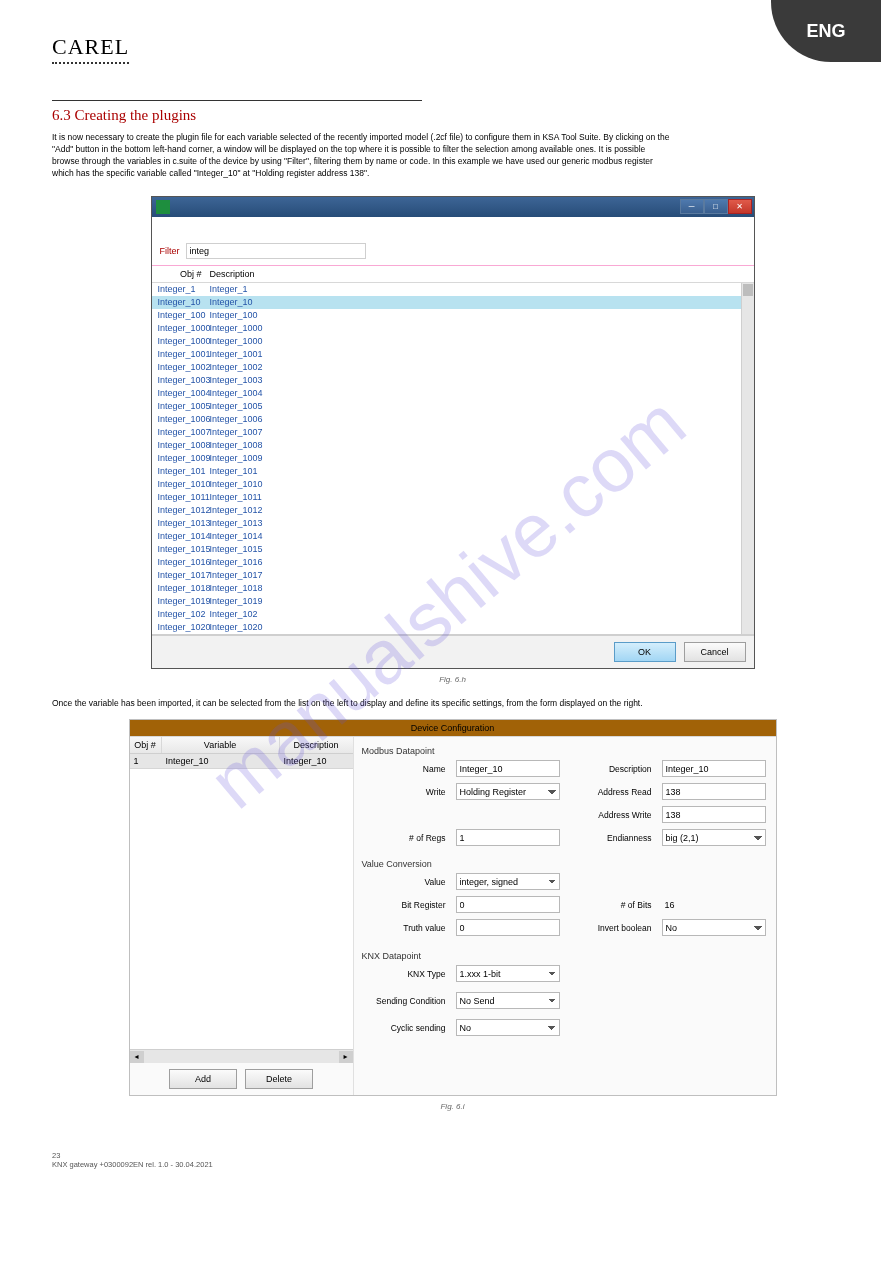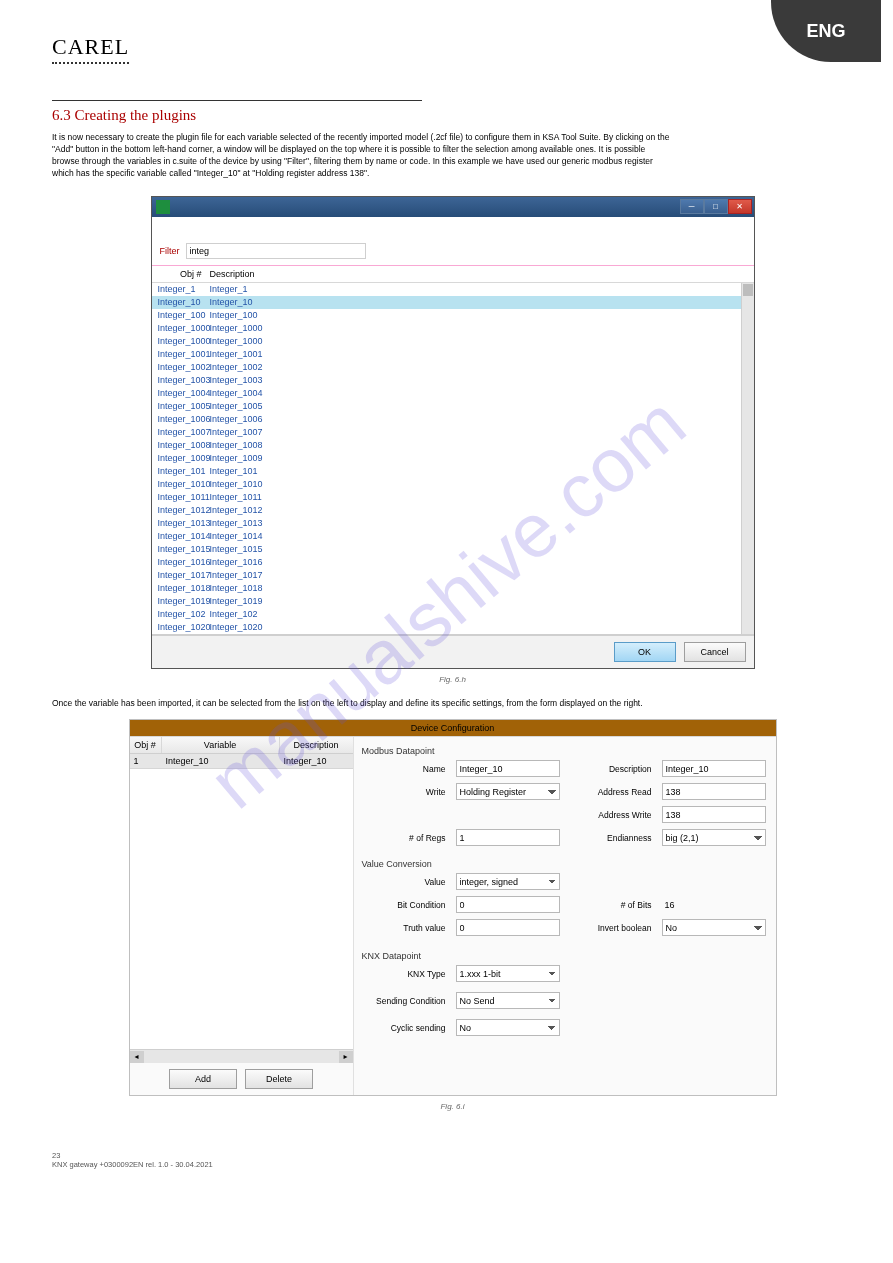--- a/index.html
+++ b/index.html
@@ -262,21 +262,21 @@
           <select class="fselect"><option>big (2,1)</option></select>
         </div>
 
         <div class="group" style="margin-top:10px">Value Conversion</div>
         <div class="fgrid">
           <div class="flabel">Value</div>
           <select class="fselect"><option>integer, signed</option></select>
           <div></div>
             <div></div>
 
-          <div class="flabel">Bit Condition</div>
+          <div class="flabel">Bit Register</div>
           <input class="finput" value="0" style="">
           <div class="flabel"># of Bits</div>
           <input class="finput" style="border: none; background: transparent;" readonly="" value="16">
 
           <div class="flabel">Truth value</div>
           <input class="finput" value="0" style="">
           <div class="flabel">Invert boolean</div>
           <select class="fselect"><option>No</option></select>
         </div>
 

